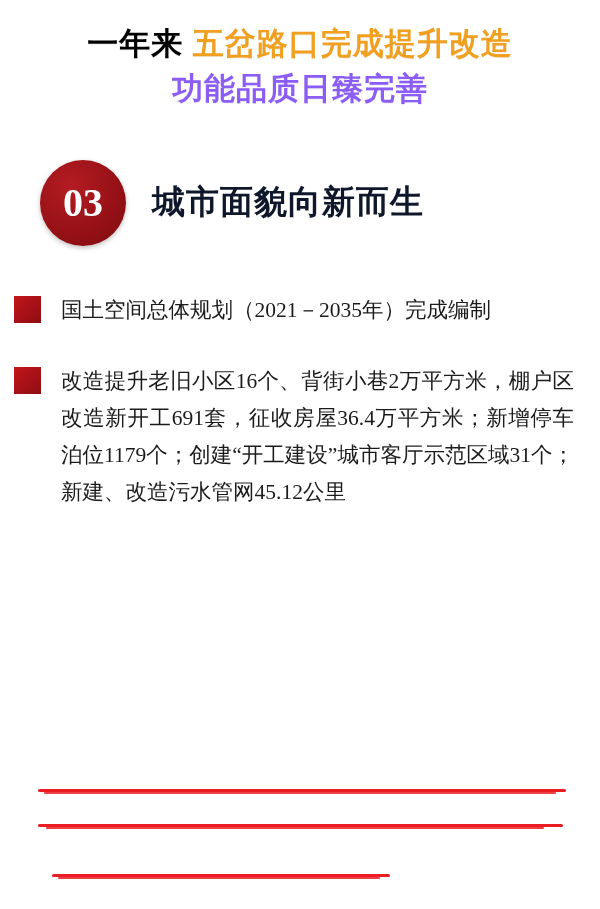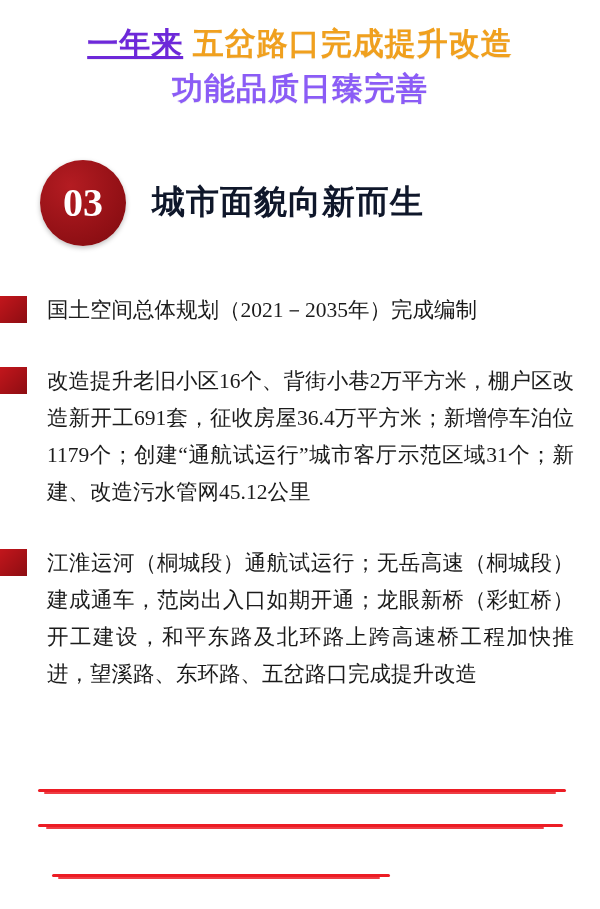--- a/index.html
+++ b/index.html
@@ -32,22 +32,21 @@
     font-weight: bold;
     letter-spacing: 1px;
     line-height: 1.45;
     text-shadow: 0 1px 0 rgba(0,0,0,0.06);
   }
   .header-line.l1 {
     font-size: 31px;
     color: #f0a01e;
   }
   .header-line.l1 .em {
-    color: #6d28d9;
-    text-decoration: underline;
+    color: #000000;
   }
   .header-line.l2 {
     font-size: 31px;
     color: #8b5cf6;
   }
 
   
   .section-head {
     display: flex;
     align-items: center;
@@ -73,20 +72,21 @@
     margin-left: 26px;
     color: #0f172a;
     font-size: 33px;
     font-weight: bold;
     letter-spacing: 1px;
   }
 
   
   .items {
     margin-top: 46px;
+    padding-left: 14px;
     padding-right: 26px;
   }
   .item {
     display: flex;
     align-items: flex-start;
     margin-bottom: 34px;
   }
   .bullet {
     width: 27px;
     height: 27px;
@@ -139,27 +139,23 @@
 
   <div class="items">
 
     <div class="item">
       <div class="bullet"></div>
       <div class="item-text">国土空间总体规划（2021－2035年）完成编制</div>
     </div>
 
     <div class="item">
       <div class="bullet"></div>
-      <div class="item-text">改造提升老旧小区16个、背街小巷2万平方米，棚户区改造新开工691套，征收房屋36.4万平方米；新增停车泊位1179个；创建“通航试运行”城市客厅示范区域31个；新建、改造污水管网45.12公里</div>
+      <div class="item-text">改造提升老旧小区16个、背街小巷2万平方米，棚户区改造新开工691套，征收房屋36.4万平方米；新增停车泊位1179个；创建“开工建设”城市客厅示范区域31个；新建、改造污水管网45.12公里</div>
     </div>
 
-    <div class="item">
-      <div class="bullet"></div>
-      <div class="item-text">江淮运河（桐城段）通航试运行；无岳高速（桐城段）建成通车，范岗出入口如期开通；龙眼新桥（彩虹桥）开工建设，和平东路及北环路上跨高速桥工程加快推进，望溪路、东环路、五岔路口完成提升改造</div>
-    </div>
 
   </div>
 
   <div class="underline ul1"></div>
   <div class="underline ul1b"></div>
   <div class="underline ul2"></div>
   <div class="underline ul2b"></div>
   <div class="underline ul3"></div>
   <div class="underline ul3b"></div>
 

